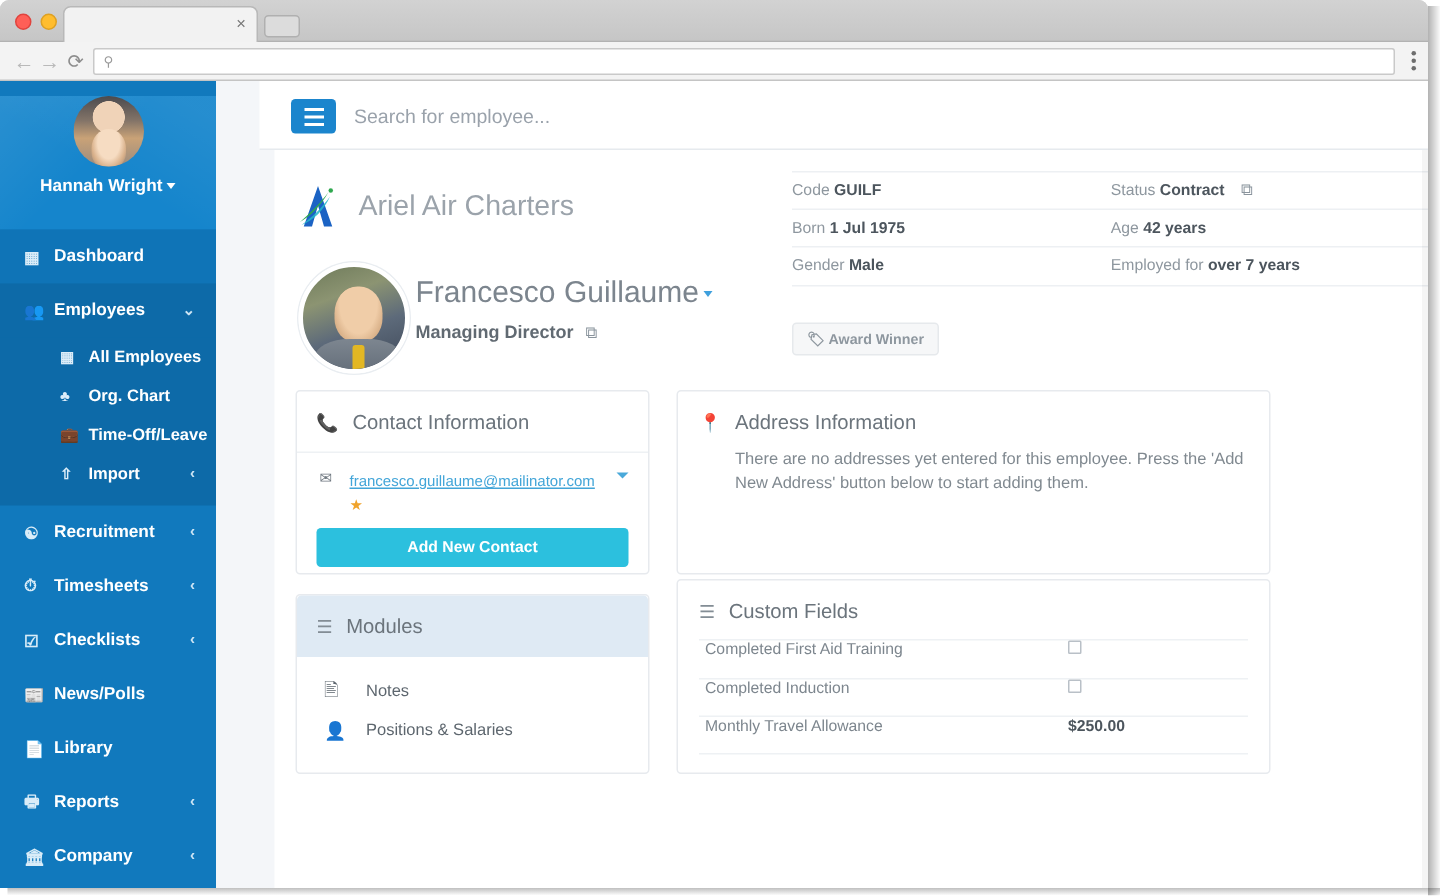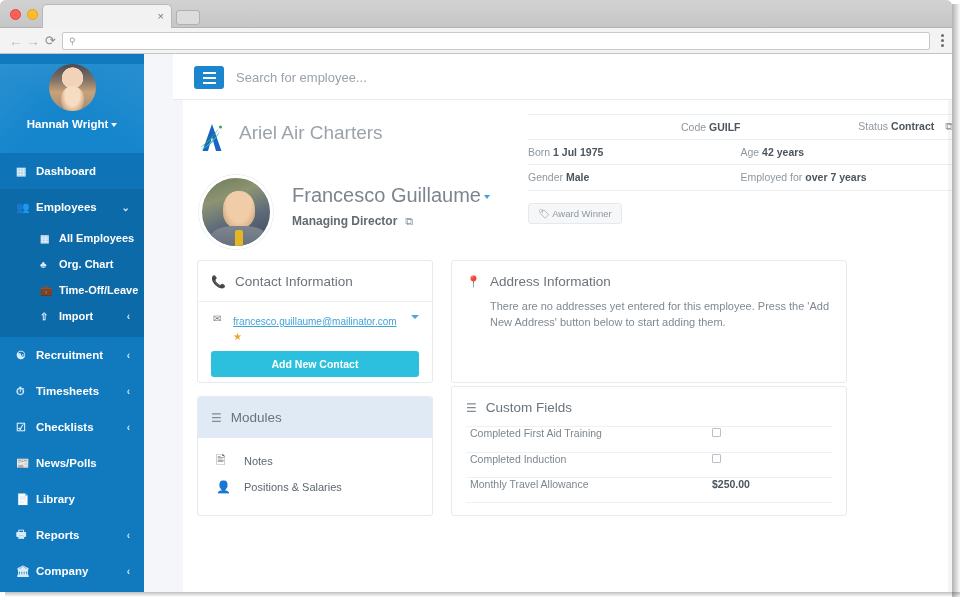--- a/index.html
+++ b/index.html
@@ -163,21 +163,21 @@
   
   .content {
     position: absolute; left: 173px; top: 46px; right: 0; bottom: 0;
     background: #f4f6f9; overflow: hidden;
   }
   .panel {
     position: absolute; left: 10px; top: 0; width: 770px; min-height: 495px;
     background: #ffffff;
   }
 
-  .brandrow { display: flex; padding: 22px 0 0 14px; }
+  .brandrow { display: flex; align-items: center; padding: 22px 0 0 14px; }
   .brand-logo { width: 30px; height: 31px; flex: 0 0 30px; }
   .brand-name {
     margin-left: 12px; font-size: 19px; color: #9ba3ab; font-weight: normal;
   }
 
   
   .emp-head { display: flex; padding: 22px 0 0 16px; }
   .emp-photo {
     width: 74px; height: 74px; border-radius: 50%; flex: 0 0 74px;
     border: 3px solid #ffffff;
@@ -194,45 +194,45 @@
   }
   .emp-photo::after {
     content:""; position:absolute; left:8px; top:48px; width:58px; height:30px;
     border-radius: 40% 40% 0 0;
     background: linear-gradient(to bottom,#7d8690,#5c6672);
   }
   .emp-photo .tie {
     position:absolute; left:33px; top:52px; width:8px; height:20px;
     background:#e3b723; border-radius: 2px; z-index: 2;
   }
-  .emp-meta { margin-left: 19px; padding-top: 9px; }
+  .emp-meta { margin-left: 4px; padding-top: 9px; }
   .emp-name { font-size: 20px; color: #7c858e; font-weight: normal; }
   .emp-name .caret-down { border-top-color: #3fa0dd; }
   .emp-title {
     margin-top: 7px; font-size: 12px; color: #616a72; font-weight: bold;
   }
   .ext-link {
     display: inline-block; margin-left: 8px; font-size: 11px; color: #8a949d;
     font-weight: normal;
   }
 
   
   .details {
     position: absolute; left: 345px; top: 14px; right: 0; width: 425px;
   }
   .det-row {
     display: flex; border-bottom: 1px solid #edf0f3; height: 25.5px;
     align-items: center;
   }
-  .det-row:first-child { border-top: 1px solid #edf0f3; text-align: right; }
+  .det-row:first-child { border-top: 1px solid #edf0f3; }
   .det-cell {
     flex: 1 1 50%; font-size: 10.5px; color: #8e979f; white-space: nowrap;
   }
   .det-cell b { color: #4c555d; font-weight: bold; }
-  .badge-wrap { margin-top: 12px; }
+  .badge-wrap { margin-top: 24px; font-weight: bold; }
   .badge {
     display: inline-block; padding: 4px 9px;
     background: #f6f7f8; border: 1px solid #e6e9ec; border-radius: 3px;
     font-size: 9.5px; color: #8e979f;
   }
 
   
   .cards { position: absolute; left: 14px; top: 160px; right: 12px; }
   .card {
     background: #ffffff; border: 1px solid #e7eaee; border-radius: 3px;

